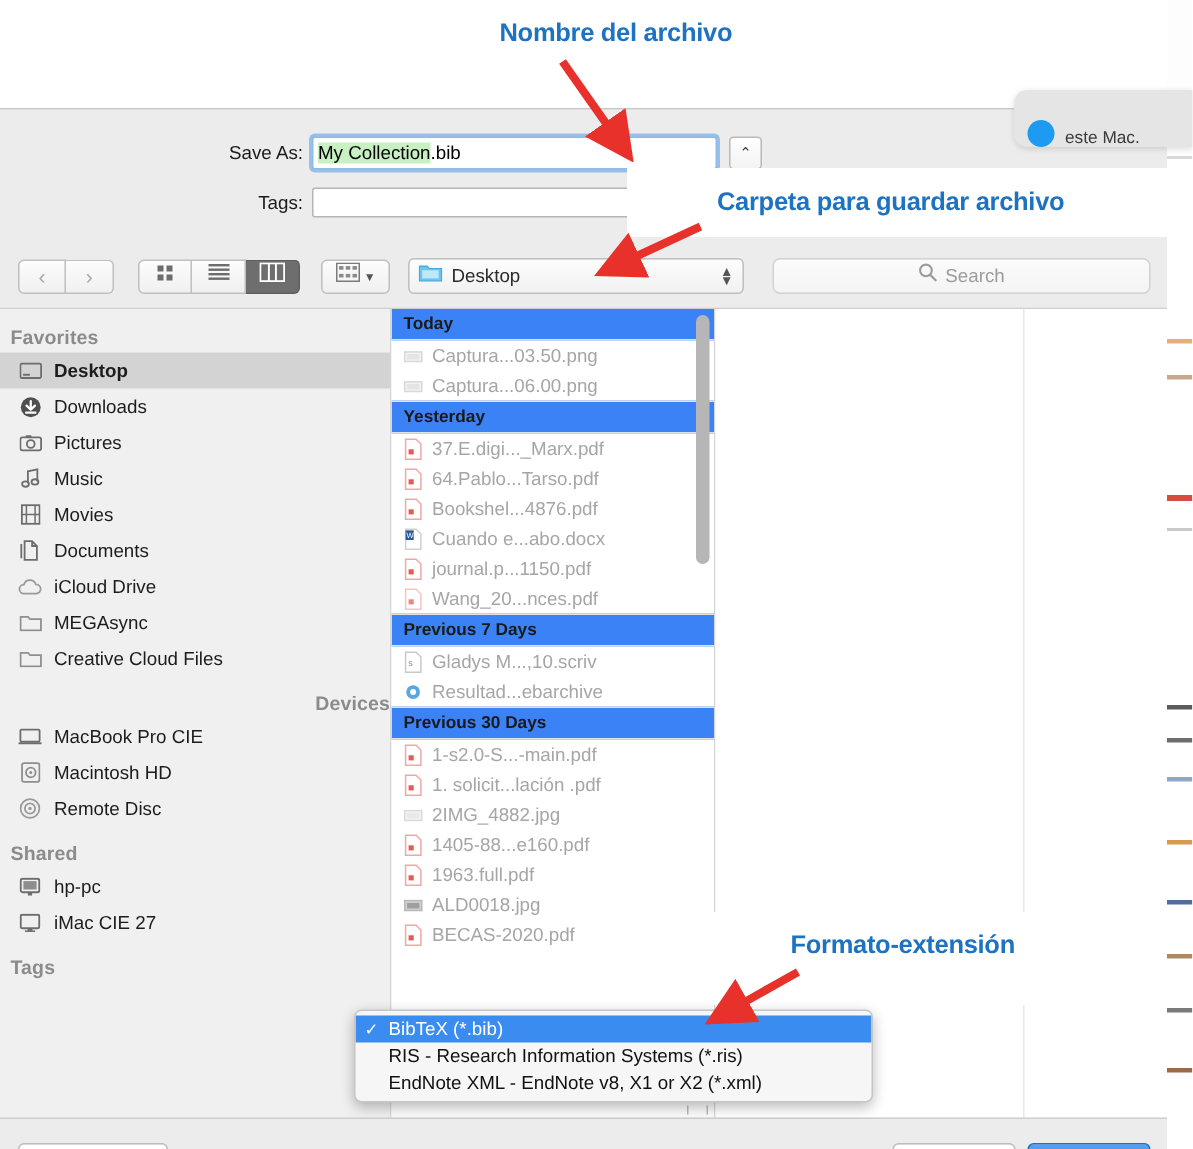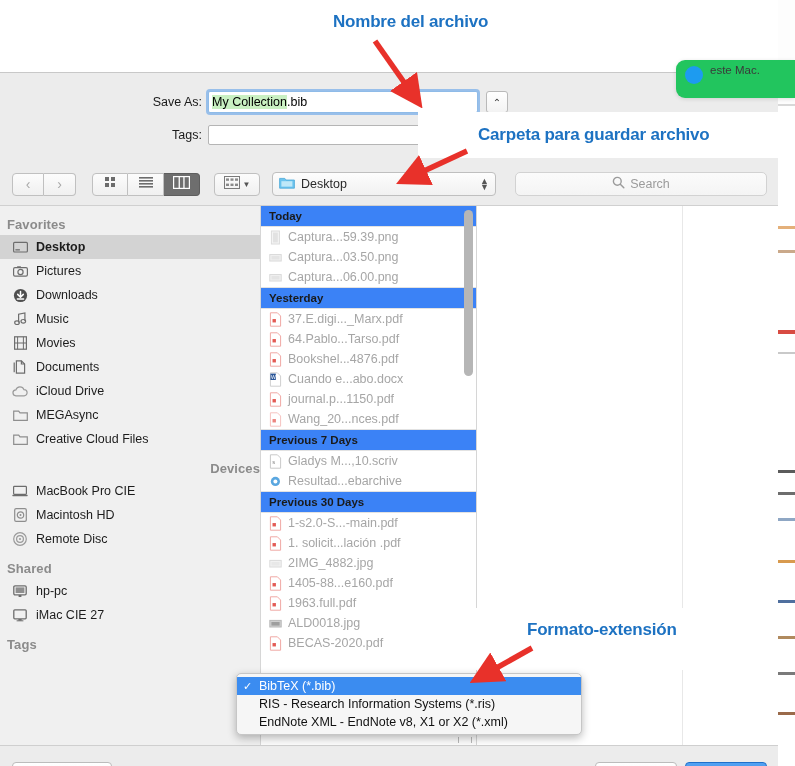--- a/index.html
+++ b/index.html
@@ -190,23 +190,23 @@
   }
   .fmt-item{
     height:18px;display:flex;align-items:center;
     font-size:12.5px;color:#111;padding-left:6px;
   }
   .fmt-item .chk{width:16px;flex:0 0 16px;font-size:11px;}
   .fmt-item.sel{background:#3b8cf0;color:#fff;}
   
   .notif{
     position:absolute;left:676px;top:60px;width:119px;height:38px;
-    background:#22c55e;border-radius:9px 0 0 9px;
+    background:#e5e5e5;border-radius:9px 0 0 9px;
     box-shadow:0 1px 4px rgba(0,0,0,.13);
-    display:flex;align-items:flex-start;gap:7px;padding-left:9px;
+    display:flex;align-items:flex-end;gap:7px;padding-left:9px;
     box-sizing:border-box;z-index:30;
   }
   .notif .dot{width:18px;height:18px;border-radius:50%;
     background:#1d9bf0;flex:0 0 18px;margin-top:6px;}
   .notif .txt{font-size:11.5px;color:#3a3a3a;margin-top:4px;}
   .white-band{
     position:absolute;left:418px;top:112px;width:360px;height:46px;
     background:#fff;z-index:25;
   }
   .white-band2{
@@ -350,36 +350,36 @@
         <span class="side-ico">
           <svg width="15" height="13" viewBox="0 0 15 13">
               <rect x="0.6" y="1.4" width="13.8" height="9.6" rx="1" fill="none" stroke="#6d6d6d" stroke-width="1.2"></rect>
               <rect x="2.4" y="8.2" width="4.5" height="1.3" fill="#6d6d6d"></rect>
             </svg>
         </span>
         <span>Desktop</span>
       </div>
       <div class="side-item">
         <span class="side-ico">
+          <svg width="15" height="15" viewBox="0 0 15 15">
+              <circle cx="7.5" cy="7.5" r="6.6" fill="#4f4f4f"></circle>
+              <path d="M7.5 3.4v5.4M4.7 6.4l2.8 2.8 2.8-2.8M4.4 11.1h6.2" fill="none" stroke="#fff" stroke-width="1.5" stroke-linecap="round" stroke-linejoin="round"></path>
+            </svg>
+        </span>
+        <span>Downloads</span>
+      </div>
+      <div class="side-item">
+        <span class="side-ico">
           <svg width="15" height="13" viewBox="0 0 15 13">
               <rect x="0.6" y="2.6" width="13.8" height="8.6" rx="1.4" fill="none" stroke="#6d6d6d" stroke-width="1.2"></rect>
               <circle cx="7.5" cy="7" r="2.6" fill="none" stroke="#6d6d6d" stroke-width="1.2"></circle>
               <rect x="4" y="1.2" width="4" height="1.8" rx="0.6" fill="#6d6d6d"></rect>
             </svg>
         </span>
         <span>Pictures</span>
-      </div>
-      <div class="side-item">
-        <span class="side-ico">
-          <svg width="15" height="15" viewBox="0 0 15 15">
-              <circle cx="7.5" cy="7.5" r="6.6" fill="#4f4f4f"></circle>
-              <path d="M7.5 3.4v5.4M4.7 6.4l2.8 2.8 2.8-2.8M4.4 11.1h6.2" fill="none" stroke="#fff" stroke-width="1.5" stroke-linecap="round" stroke-linejoin="round"></path>
-            </svg>
-        </span>
-        <span>Downloads</span>
       </div>
       <div class="side-item">
         <span class="side-ico">
           <svg width="13" height="14" viewBox="0 0 13 14">
               <path d="M4.6 10.4V2.2l6.3-1.3v8.1" fill="none" stroke="#6d6d6d" stroke-width="1.2"></path>
               <ellipse cx="3" cy="10.7" rx="2.3" ry="1.8" fill="none" stroke="#6d6d6d" stroke-width="1.2"></ellipse>
               <ellipse cx="9.3" cy="9.3" rx="2.3" ry="1.8" fill="none" stroke="#6d6d6d" stroke-width="1.2"></ellipse>
             </svg>
         </span>
         <span>Music</span>
@@ -482,27 +482,20 @@
         </span>
         <span>iMac CIE 27</span>
       </div>
 
       <div class="side-head" style="padding-top:10px;">Tags</div>
     </div>
 
     <div class="filecol">
 
       <div class="grp-head first">Today</div>
-      <div class="frow">
-        <span class="fico"><svg width="13" height="15" viewBox="0 0 13 15">
-              <rect x="2.4" y="1" width="8" height="13" fill="#f4f4f4" stroke="#dcdcdc" stroke-width="1"></rect>
-              <rect x="4" y="2.6" width="4.8" height="9.8" fill="#e2e2e2"></rect>
-            </svg></span>
-        <span>Captura...59.39.png</span>
-      </div>
       <div class="frow">
         <span class="fico"><svg width="13" height="15" viewBox="0 0 13 15">
               <rect x="0.8" y="4.6" width="11.4" height="6.4" fill="#f2f2f2" stroke="#d8d8d8" stroke-width="1"></rect>
               <rect x="2.4" y="6" width="8.2" height="3.6" fill="#e4e4e4"></rect>
             </svg></span>
         <span>Captura...03.50.png</span>
       </div>
       <div class="frow">
         <span class="fico"><svg width="13" height="15" viewBox="0 0 13 15">
               <rect x="0.8" y="4.6" width="11.4" height="6.4" fill="#f2f2f2" stroke="#d8d8d8" stroke-width="1"></rect>

